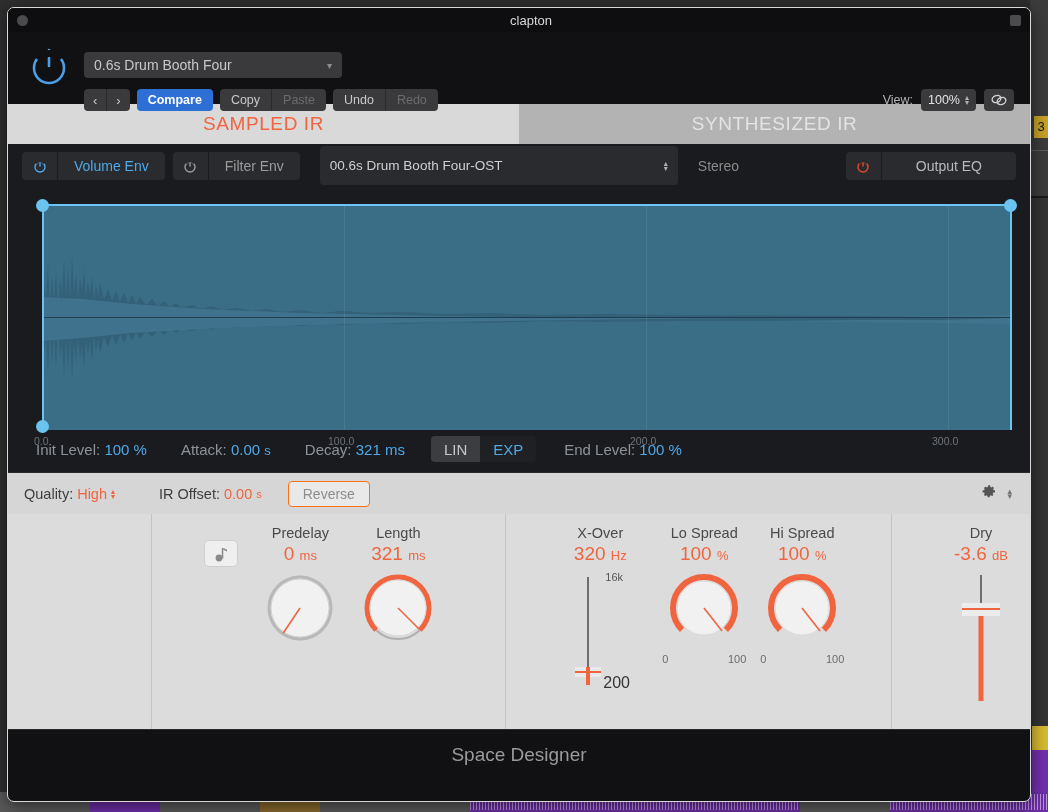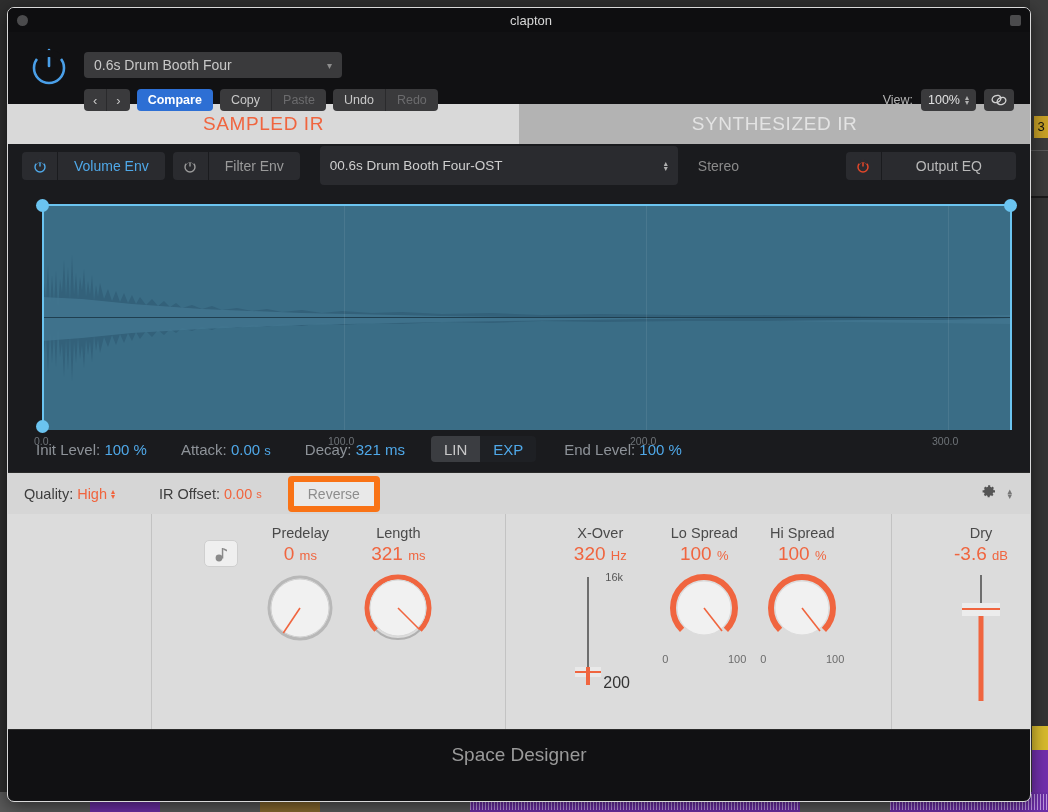--- a/index.html
+++ b/index.html
@@ -198,21 +198,21 @@
   
   #quality-bar {
     height: 42px; background: #d6d6d6; display: flex; align-items: center;
     padding: 0 16px; position: relative; border-top: 1px solid #2a2a2a;
   }
   .q-item { font-size: 14.5px; color: #3d3d3d; display: flex; align-items: center; gap: 4px; }
   .q-item .val { color: #f0653f; }
   .q-item .unit { color: #f0653f; font-size: 11px; }
   #quality-item { margin-right: 44px; }
   #reverse-btn {
-    margin-left: 26px; background: #e9e9e9; border: 6px solid #f97316; border-radius: 4px;
+    margin-left: 26px; background: #e9e9e9; border: 1px solid #f97316; border-radius: 4px;
     padding: 4px 14px; font-size: 14px; color: #8d8d8d; cursor: pointer;
   }
   #quality-right {
     position: absolute; right: 18px; display: flex; align-items: center; gap: 10px;
   }
 
   
   #knob-panel {
     height: 215px; background: #dcdcdc; display: flex; position: relative; gap: 40px;
   }

